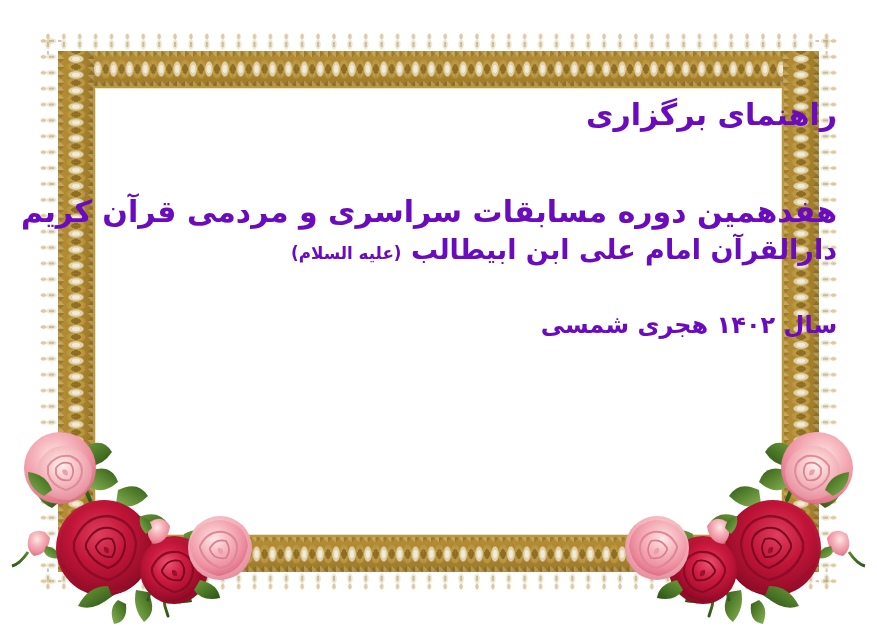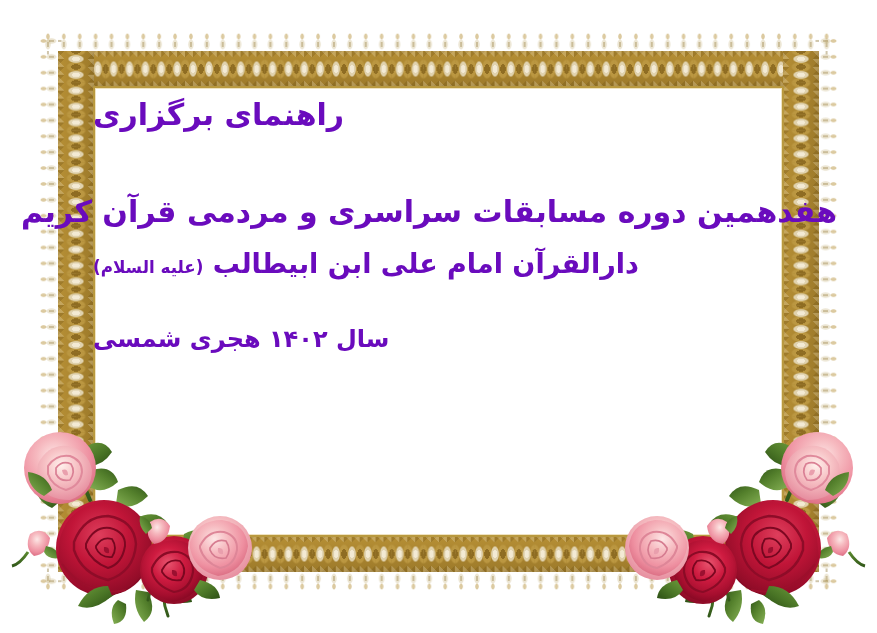--- a/index.html
+++ b/index.html
@@ -97,33 +97,33 @@
     box-shadow: inset 0 0 0 1px #efe3c2;
     background: #ffffff;
   }
 
   
   #content {
     position: absolute;
     left: 93px;
     top: 85px;
     width: 744px;
-    text-align: left;
+    text-align: right;
     direction: rtl;
     color: #6a0bbd;
   }
   .line {
     color: #6a0bbd;
     font-weight: bold;
     line-height: 1.35;
     white-space: nowrap;
   }
   #line-title   { font-size: 30px; margin-top: 10px; }
   #line-event   { font-size: 30px; margin-top: 56px; }
-  #line-org     { font-size: 27px; margin-top: 14px; }
+  #line-org     { font-size: 27px; }
   #line-year    { font-size: 24px; margin-top: 41px; }
   .honorific { font-size: 0.62em; }
 
   
   .roses {
     position: absolute;
     bottom: 8px;
     width: 260px;
     height: 195px;
     pointer-events: none;

